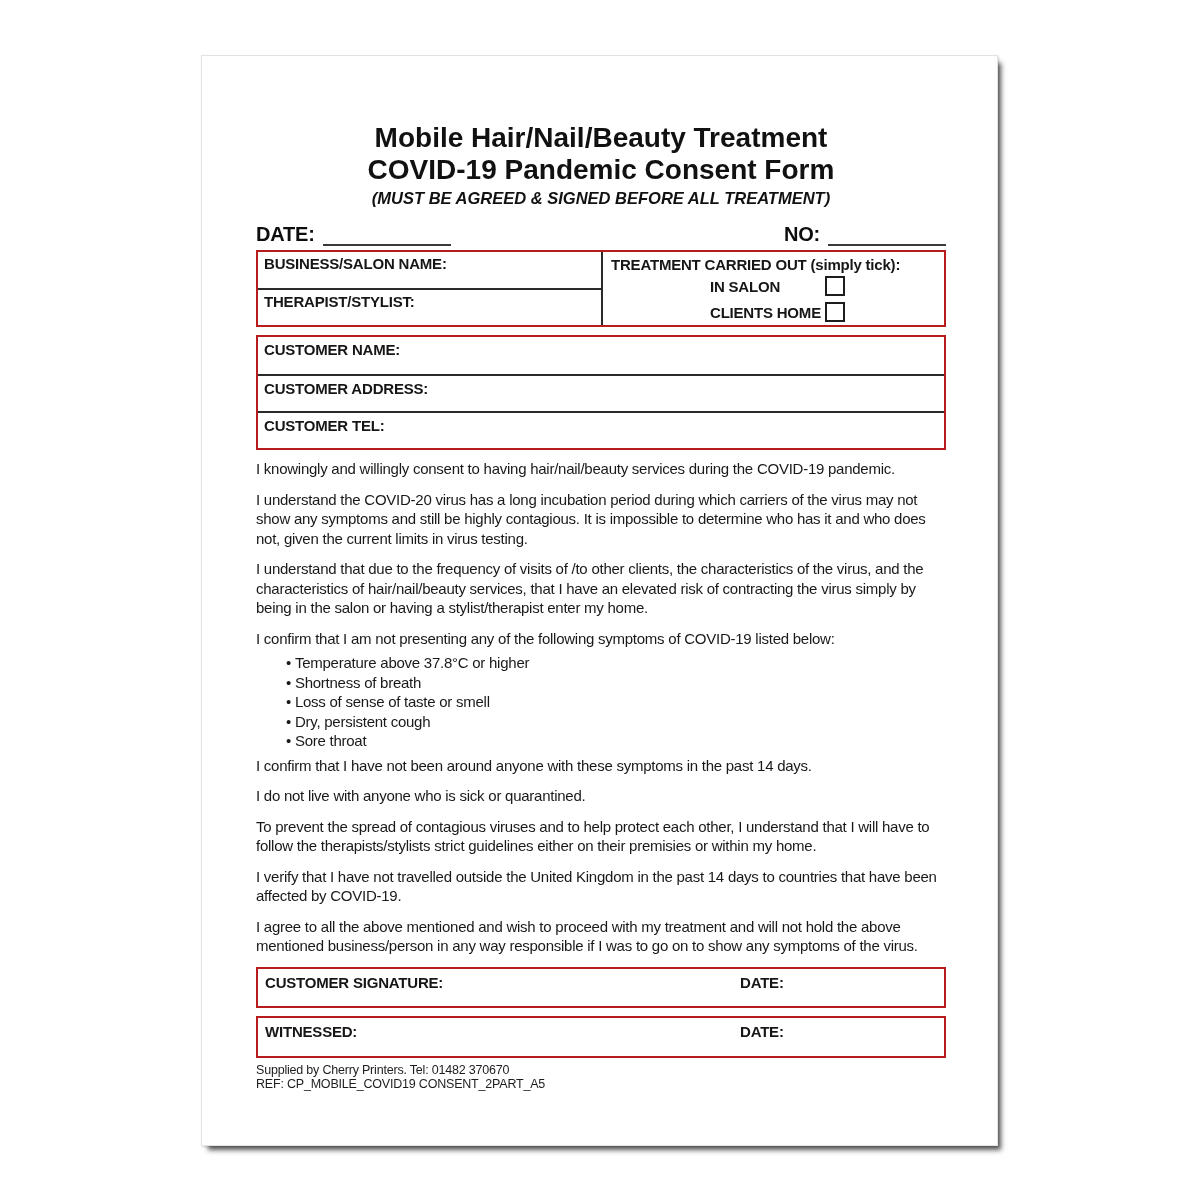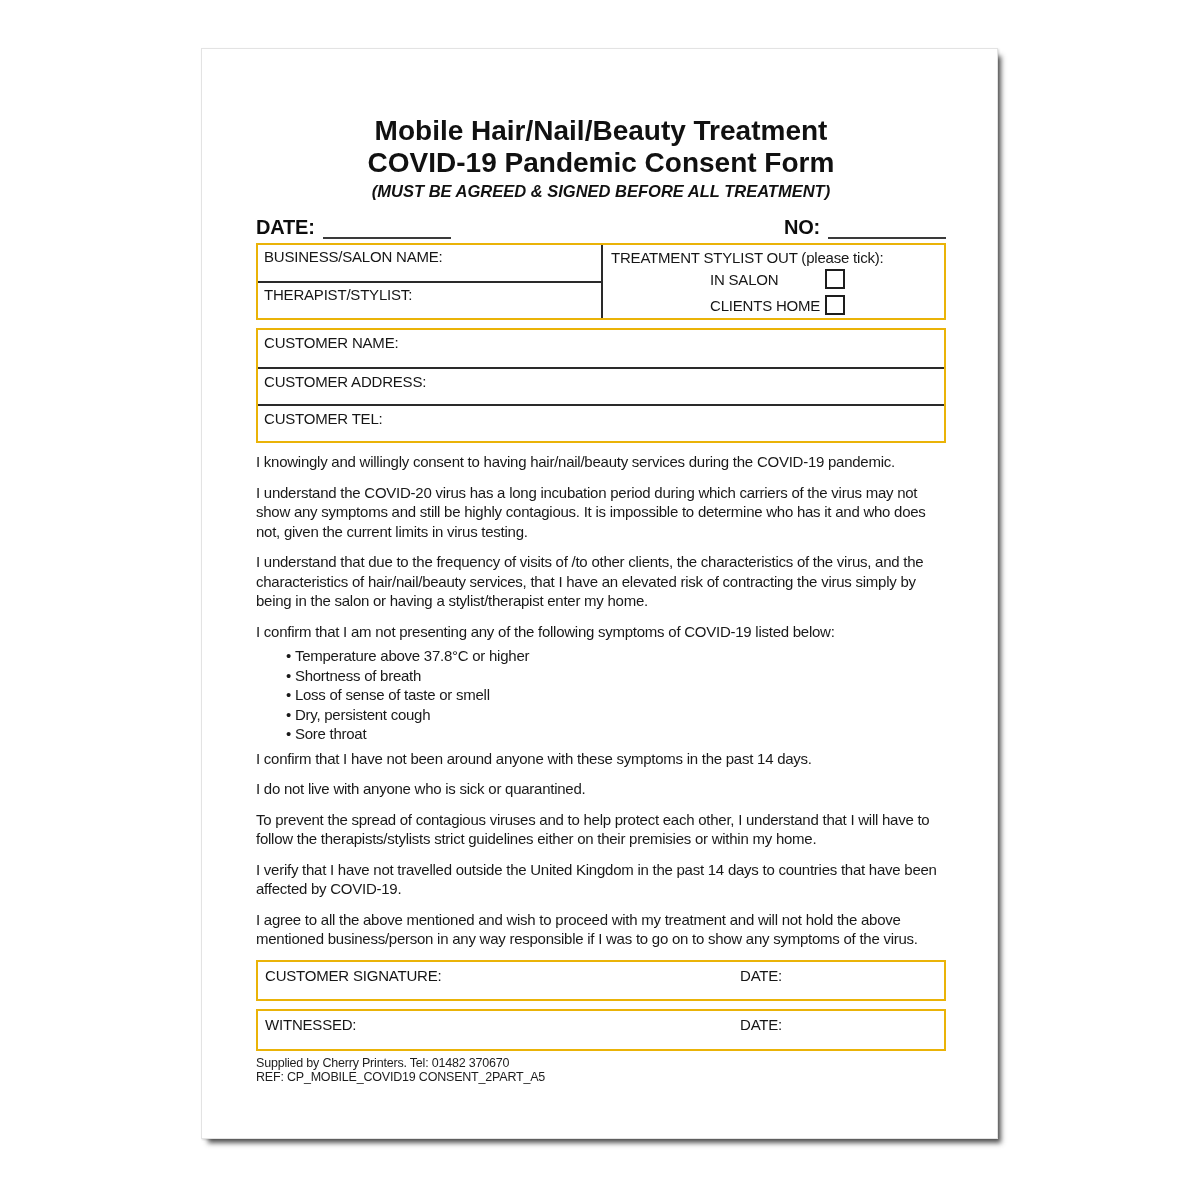--- a/index.html
+++ b/index.html
@@ -1,39 +1,39 @@
 <!DOCTYPE html>
 <html><head>
 <meta charset="utf-8">
 <style>
   * { margin: 0; padding: 0; box-sizing: border-box; }
   html, body { width: 1200px; height: 1200px; background: #ffffff; overflow: hidden;
     font-family: "Liberation Sans", sans-serif; }
   .sheet {
-    position: absolute; left: 201px; top: 48px; width: 797px; height: 1091px;
+    position: absolute; left: 201px; top: 55px; width: 797px; height: 1091px;
     background: #ffffff;
     border: 1px solid #e3e3e3;
     box-shadow: 5px 6px 5px -2px rgba(45,45,45,0.8), 1px 1px 2px rgba(0,0,0,0.15);
     padding: 66px 51px 0 54px;
     color: #1b1b1b;
   }
   
   .title { text-align: center; font-weight: 700; font-size: 28px; line-height: 32px; color: #111; }
   .subtitle { text-align: center; font-weight: 700; font-style: italic; font-size: 16.5px;
     line-height: 20px; margin-top: 2px; color: #111; }
   
   .date-row { display: flex; justify-content: space-between; align-items: flex-end;
     margin-top: 14px; height: 24px; }
   .date-group { display: flex; align-items: flex-end; }
   .bold-label { font-weight: 700; font-size: 20px; color: #0d0d0d; letter-spacing: -0.2px; }
   .blank-line { display: inline-block; border-bottom: 2px solid #3a3a3a; height: 20px; margin-left: 8px; }
   .line-date { width: 128px; }
   .line-no { width: 118px; }
   
-  .box-border { border: 2px solid #eab308; }
+  .box-border { border: 2px solid #b91c1c; font-weight: bold; }
   .salon-table { margin-top: 4px; height: 77px; display: flex; }
   .salon-left { width: 345px; border-right: 2px solid #2a2a2a; display: flex; flex-direction: column; }
   .salon-left .cellrow { flex: 1; padding: 3px 6px; }
   .salon-left .cellrow:first-child { border-bottom: 2px solid #2a2a2a; }
   .salon-right { flex: 1; padding-top: 2px; }
   .field-label { font-size: 15px; letter-spacing: -0.2px; color: #161616; }
   .tick-heading { padding: 2px 8px 0; }
   .option-row { display: flex; align-items: center; padding-left: 8px; height: 26px; justify-content: center; }
   .option-row .opt-label { width: 115px; }
   .checkbox { width: 20px; height: 20px; border: 2px solid #1d1d1d; background: #fff; flex: 0 0 auto; }
@@ -75,21 +75,21 @@
       <span class="blank-line line-no"></span>
     </div>
   </div>
 
   <div class="salon-table box-border">
     <div class="salon-left">
       <div class="cellrow field-label">BUSINESS/SALON NAME:</div>
       <div class="cellrow field-label">THERAPIST/STYLIST:</div>
     </div>
     <div class="salon-right">
-      <div class="tick-heading field-label">TREATMENT STYLIST OUT (please tick):</div>
+      <div class="tick-heading field-label">TREATMENT CARRIED OUT (simply tick):</div>
       <div class="option-row">
         <span class="opt-label field-label">IN SALON</span>
         <span class="checkbox"></span>
       </div>
       <div class="option-row">
         <span class="opt-label field-label">CLIENTS HOME</span>
         <span class="checkbox"></span>
       </div>
     </div>
   </div>

